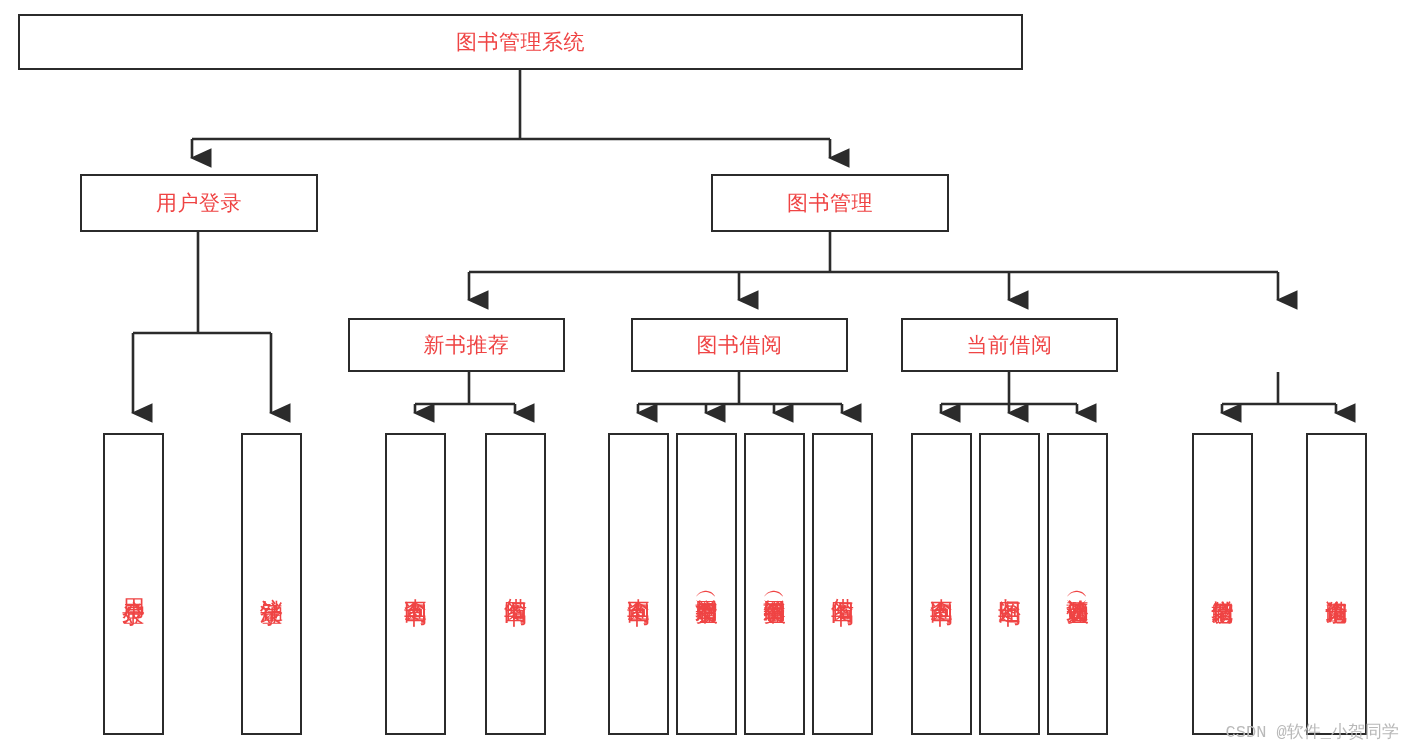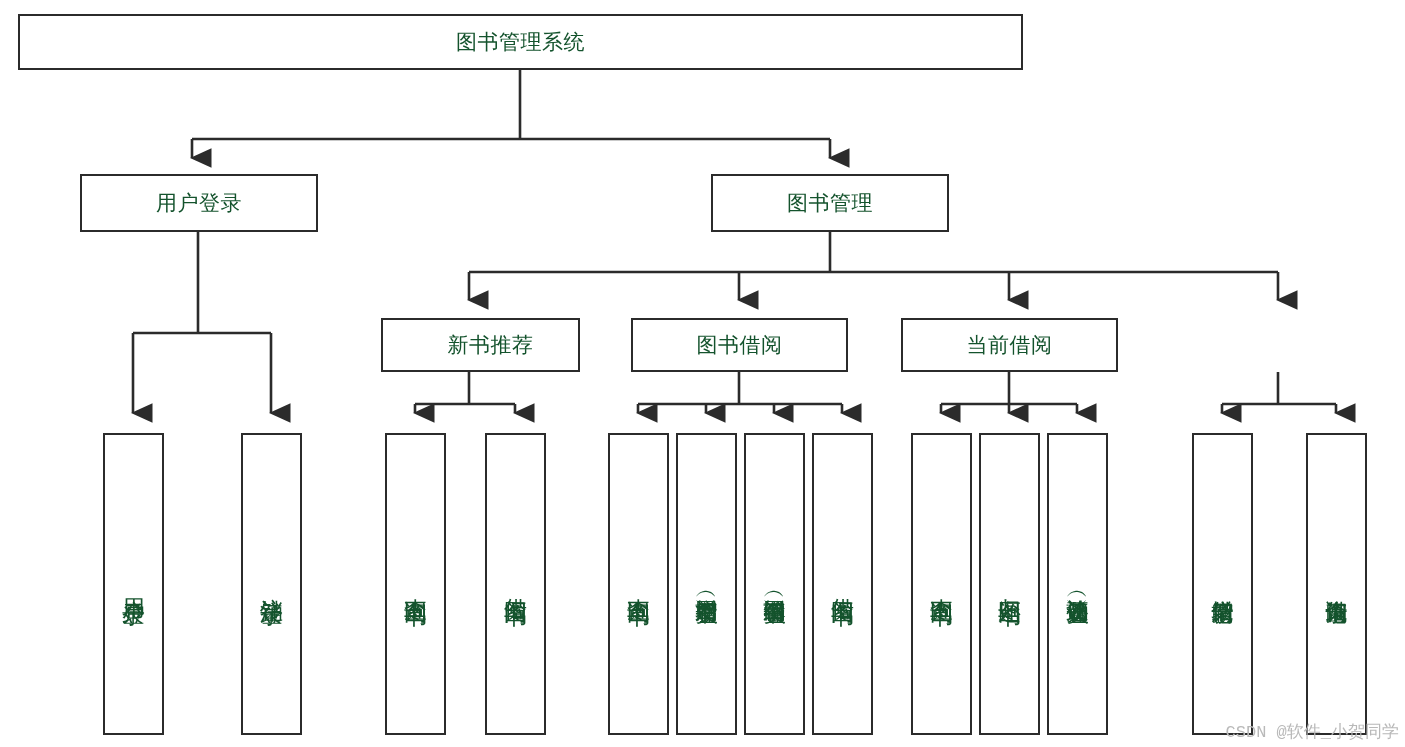--- a/index.html
+++ b/index.html
@@ -27,21 +27,21 @@
     pointer-events: none;
   }
   .node {
     position: absolute;
     box-sizing: border-box;
     background: #ffffff;
     border: 2px solid #2b2b2b;
     display: flex;
     align-items: center;
     justify-content: center;
-    color: #14532d;
+    color: #ef4444;
     z-index: 2;
   }
   .node .label {
     display: block;
     text-align: center;
     line-height: 1.05;
     white-space: nowrap;
   }
   .node.horiz .label {
     font-size: 21px;
@@ -135,21 +135,21 @@
   </div>
 
   <div class="node horiz" style="left:80px; top:174px; width:238px; height:58px;">
     <span class="label">用户登录</span>
   </div>
 
   <div class="node horiz" style="left:711px; top:174px; width:238px; height:58px;">
     <span class="label">图书管理</span>
   </div>
 
-  <div class="node horiz" style="left:381px; top:318px; width:199px; height:54px;padding-left:20px;">
+  <div class="node horiz" style="left:348px; top:318px; width:217px; height:54px;padding-left:20px;">
     <span class="label">新书推荐</span>
   </div>
 
   <div class="node horiz" style="left:901px; top:318px; width:217px; height:54px;">
     <span class="label">当前借阅</span>
   </div>
 
   <div class="node horiz" style="left:631px; top:318px; width:217px; height:54px;">
     <span class="label">图书借阅</span>
   </div>

